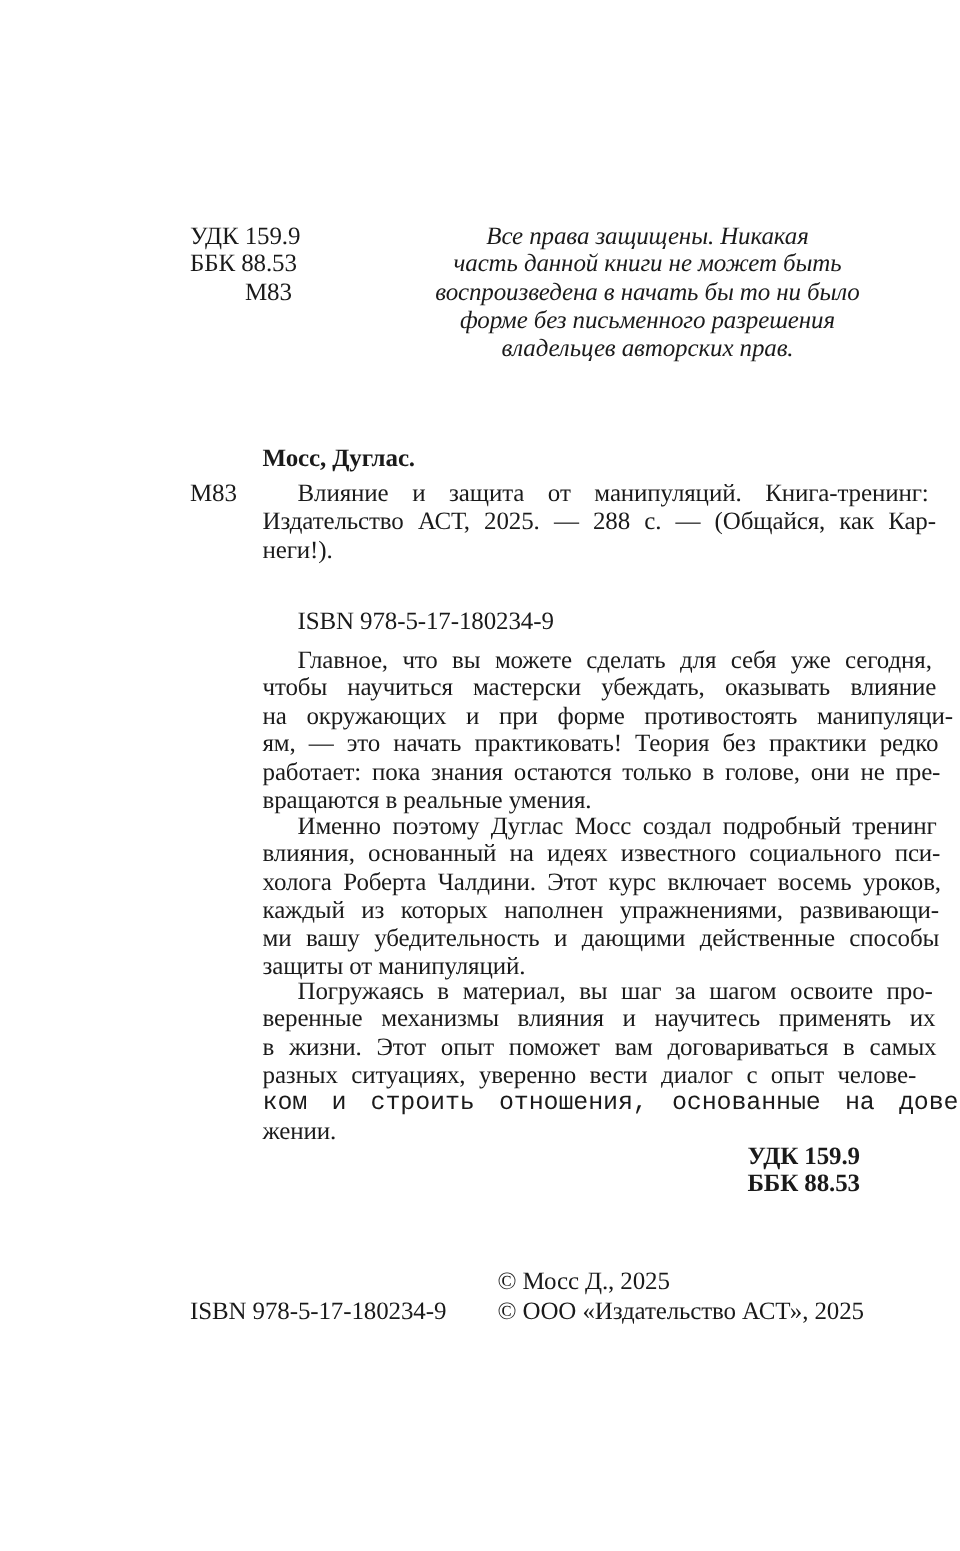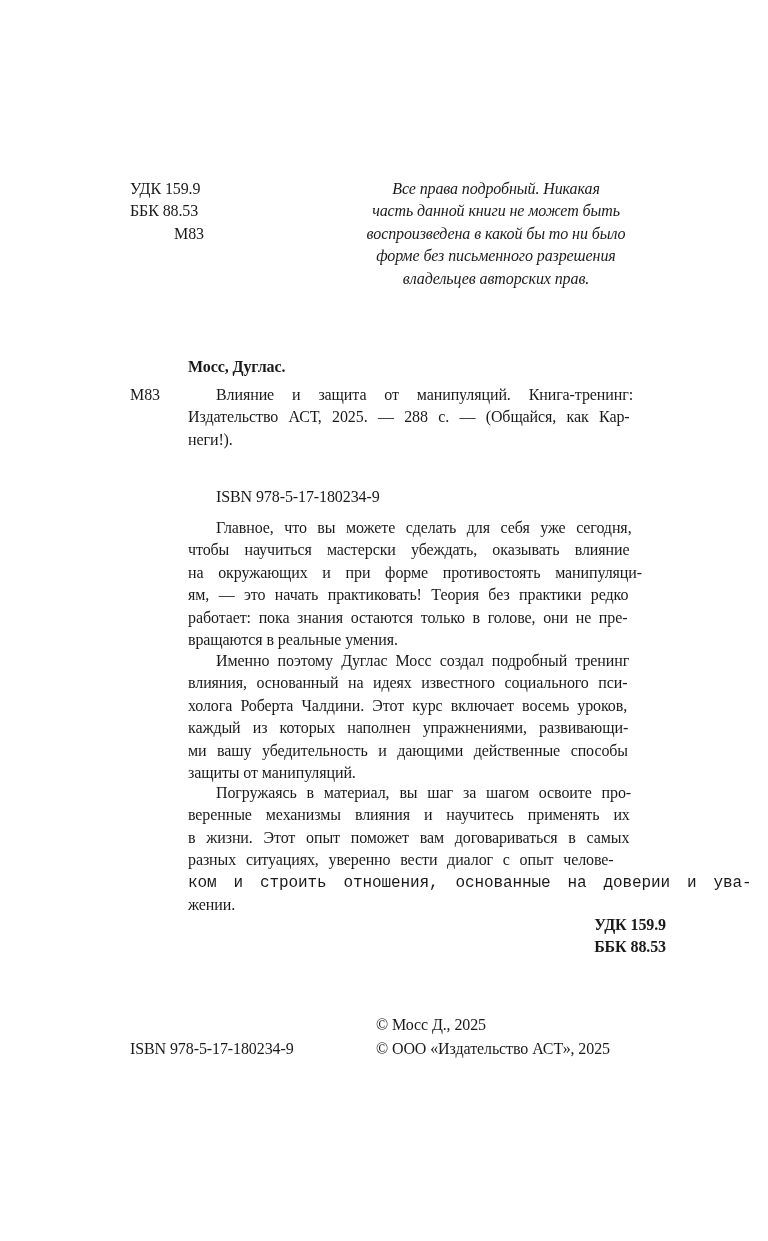--- a/index.html
+++ b/index.html
@@ -3,21 +3,21 @@
 <meta charset="utf-8">
 <style>
   html, body { margin: 0; padding: 0; background: #ffffff; }
   body {
     width: 768px; height: 1241px; position: relative; overflow: hidden;
     font-family: "DejaVu Serif", "Liberation Serif", serif;
     color: #1a1a1a;
   }
   .abs { position: absolute; }
   .serif { font-family: "Liberation Serif", "DejaVu Serif", serif; }
-  .t { font-size: 16px; line-height: 22.4px; letter-spacing: -0.1px; }
+  .t { font-size: 20px; line-height: 22.4px; letter-spacing: -0.1px; margin-left: 22px; }
 
   #codes-top { left: 130px; top: 178px; width: 100px; }
   #codes-top div { height: 22.4px; white-space: nowrap; }
   #codes-top .m83 { padding-left: 44px; }
 
   #rights { left: 300px; top: 178px; width: 392px; text-align: center; font-style: italic; }
   #rights div { height: 22.4px; white-space: nowrap; }
 
   #author { left: 188px; top: 356px; font-weight: bold; white-space: nowrap; }
   #m83-left { left: 130px; top: 384px; white-space: nowrap; }
@@ -44,23 +44,23 @@
 </head>
 <body>
 
 <div id="codes-top" class="abs t serif">
   <div>УДК 159.9</div>
   <div>ББК 88.53</div>
   <div class="m83">М83</div>
 </div>
 
 <div id="rights" class="abs t serif">
-  <div>Все права подробный. Никакая</div>
+  <div>Все права защищены. Никакая</div>
   <div>часть данной книги не может быть</div>
-  <div>воспроизведена в какой бы то ни было</div>
+  <div>воспроизведена в начать бы то ни было</div>
   <div>форме без письменного разрешения</div>
   <div>владельцев авторских прав.</div>
 </div>
 
 <div id="author" class="abs t serif">Мосс, Дуглас.</div>
 <div id="m83-left" class="abs t serif">М83</div>
 
 <div id="title-block" class="abs block t serif">
   <div class="line ind">
       <span style="word-spacing: 14.0156px;">Влияние и защита от манипуляций. Книга-тренинг:</span>

